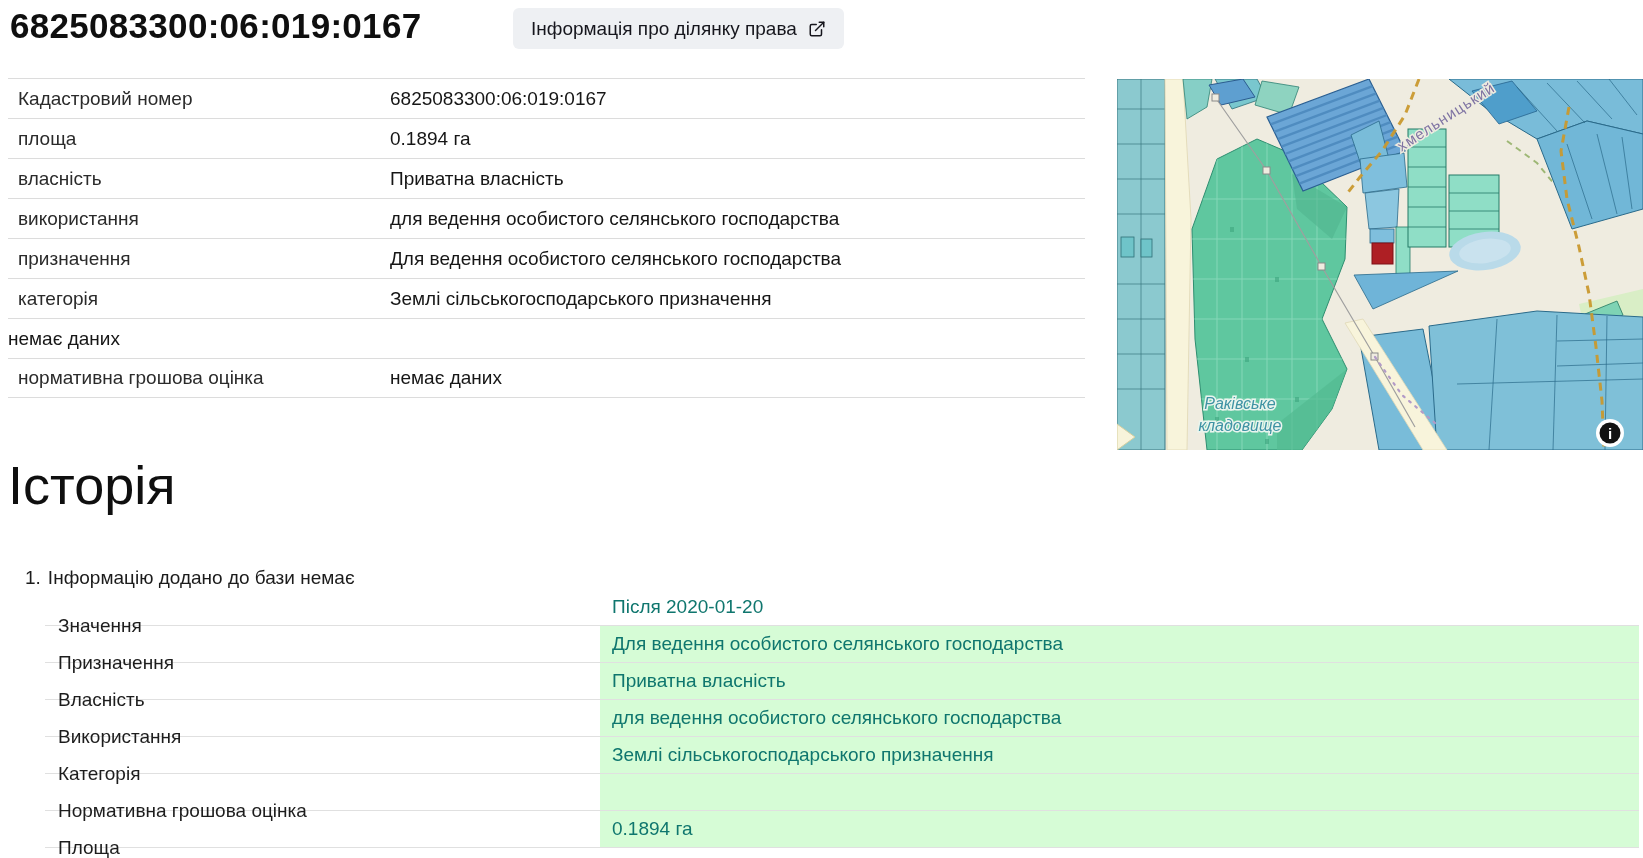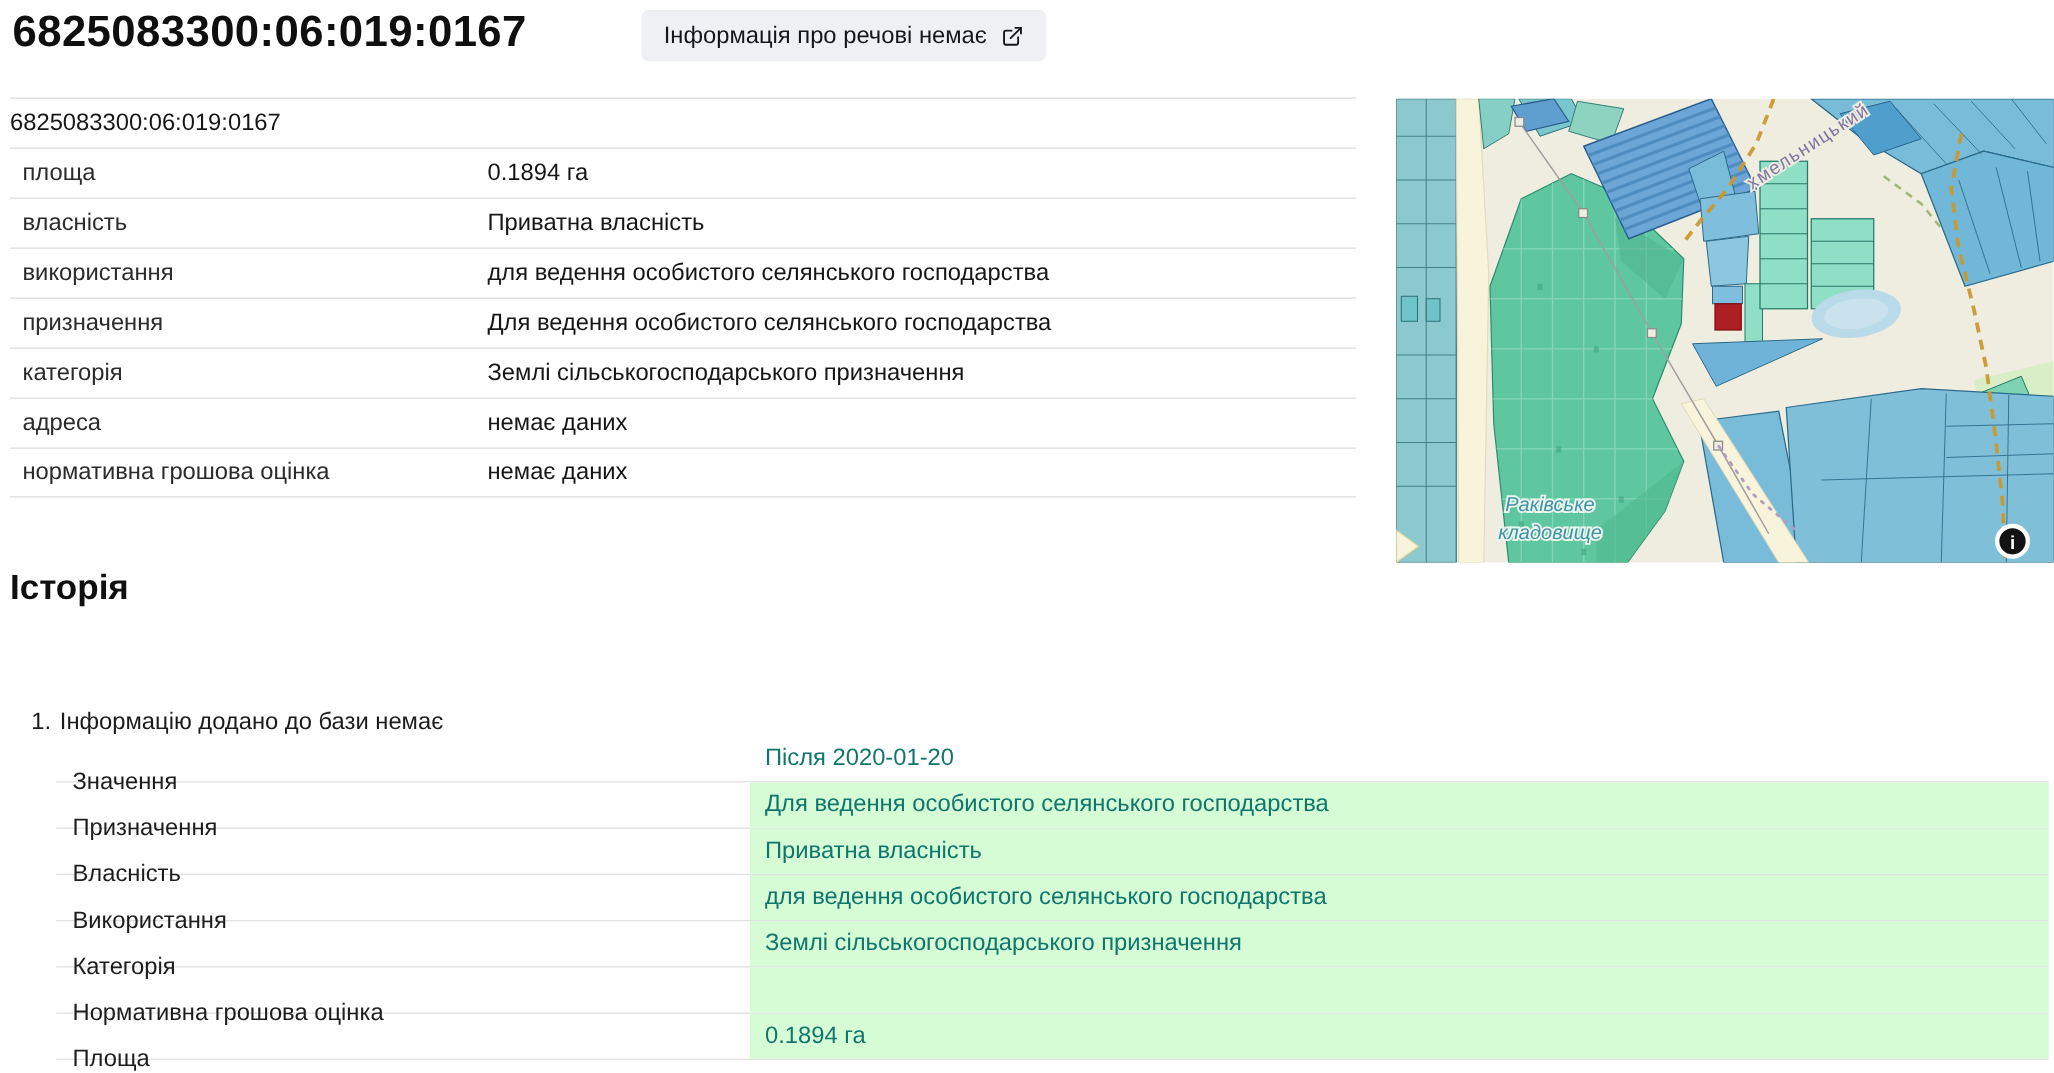--- a/index.html
+++ b/index.html
@@ -23,21 +23,21 @@
   .info-row:last-child { border-bottom:1px solid #dcdcdc; }
   .info-label { width:382px; padding-left:10px; color:#2b2b2b; }
   .info-value { flex:1; color:#161616; }
 
   
   .map { position:absolute; left:1117px; top:79px; width:526px; height:371px;
          cursor:grab; }
   .map svg { display:block; width:526px; height:371px; }
 
   
-  .h2 { position:absolute; left:8px; top:454px; font-size:28px; font-weight:700;
+  .h2 { position:absolute; left:8px; top:454px; font-size:54px; font-weight:400;
         color:#0f0f0f; }
   .desc { position:absolute; left:8px; top:521px; font-size:19px; color:#1b1b1b; }
   .hist-item-title { position:absolute; left:25px; top:567px; font-size:19px;
         display:flex; gap:7px; color:#1b1b1b; }
   .history-table { position:absolute; left:45px; top:589px; width:1594px; }
   .h-row { display:flex; font-size:19px; border-bottom:1px solid #e0e0e0;
         height:37px; }
   .h-label { width:555px; padding-left:13px; display:flex; align-items:center;
         background:#fde047; color:#1d1d1d;margin-top:37px; }
   .h-value { flex:1; padding-left:12px; display:flex; align-items:center;
@@ -45,32 +45,33 @@
   .h-value.green { background:#d6fcd6; }
 </style>
 </head>
 <body>
 
 <div class="page">
 
   <div class="h1">6825083300:06:019:0167</div>
 
   <button class="rights-btn">
-    <span>Інформація про речові немає</span>
+    <span>Інформація про ділянку права</span>
     <span>
       <svg width="18" height="18" viewBox="0 0 24 24" fill="none" stroke="#16161d" stroke-width="2" stroke-linecap="round" stroke-linejoin="round">
         <path d="M18 13v6a2 2 0 0 1-2 2H5a2 2 0 0 1-2-2V8a2 2 0 0 1 2-2h6"></path>
         <polyline points="15 3 21 3 21 9"></polyline>
         <line x1="10" y1="14" x2="21" y2="3"></line>
       </svg>
     </span>
   </button>
 
   <div class="info-table" id="info-rows">
       <div class="info-row">
+        <div class="info-label">Кадастровий номер</div>
         <div class="info-value">6825083300:06:019:0167</div>
       </div>
       <div class="info-row">
         <div class="info-label">площа</div>
         <div class="info-value">0.1894 га</div>
       </div>
       <div class="info-row">
         <div class="info-label">власність</div>
         <div class="info-value">Приватна власність</div>
       </div>
@@ -80,21 +81,20 @@
       </div>
       <div class="info-row">
         <div class="info-label">призначення</div>
         <div class="info-value">Для ведення особистого селянського господарства</div>
       </div>
       <div class="info-row">
         <div class="info-label">категорія</div>
         <div class="info-value">Землі сільськогосподарського призначення</div>
       </div>
       <div class="info-row">
-        <div class="info-label">адреса</div>
         <div class="info-value">немає даних</div>
       </div>
       <div class="info-row">
         <div class="info-label">нормативна грошова оцінка</div>
         <div class="info-value">немає даних</div>
       </div>
     </div>
 
   <div class="map">
     <svg viewBox="0 0 526 371">

